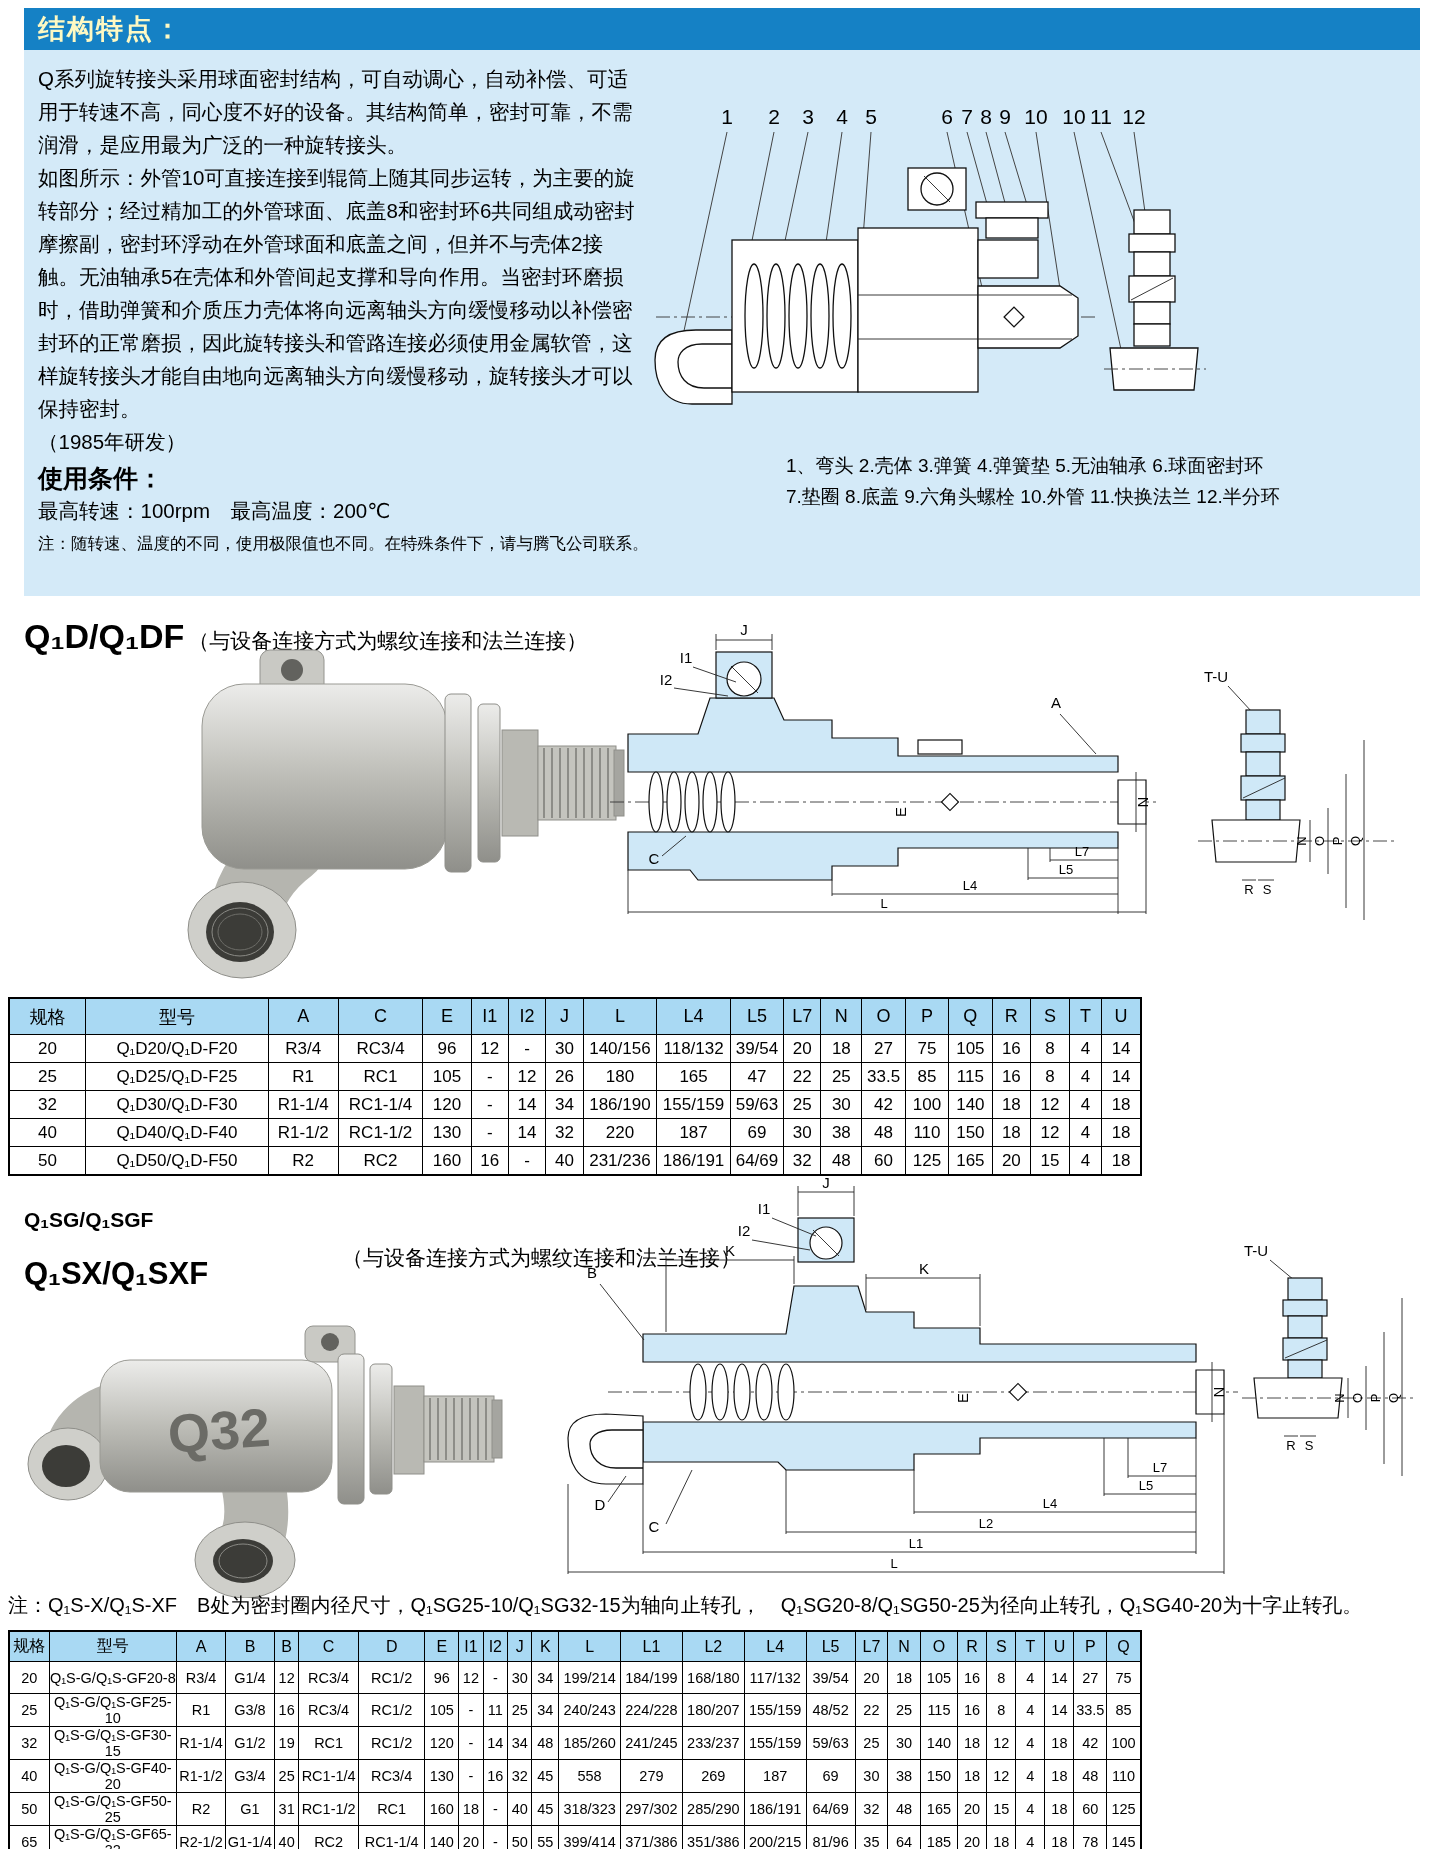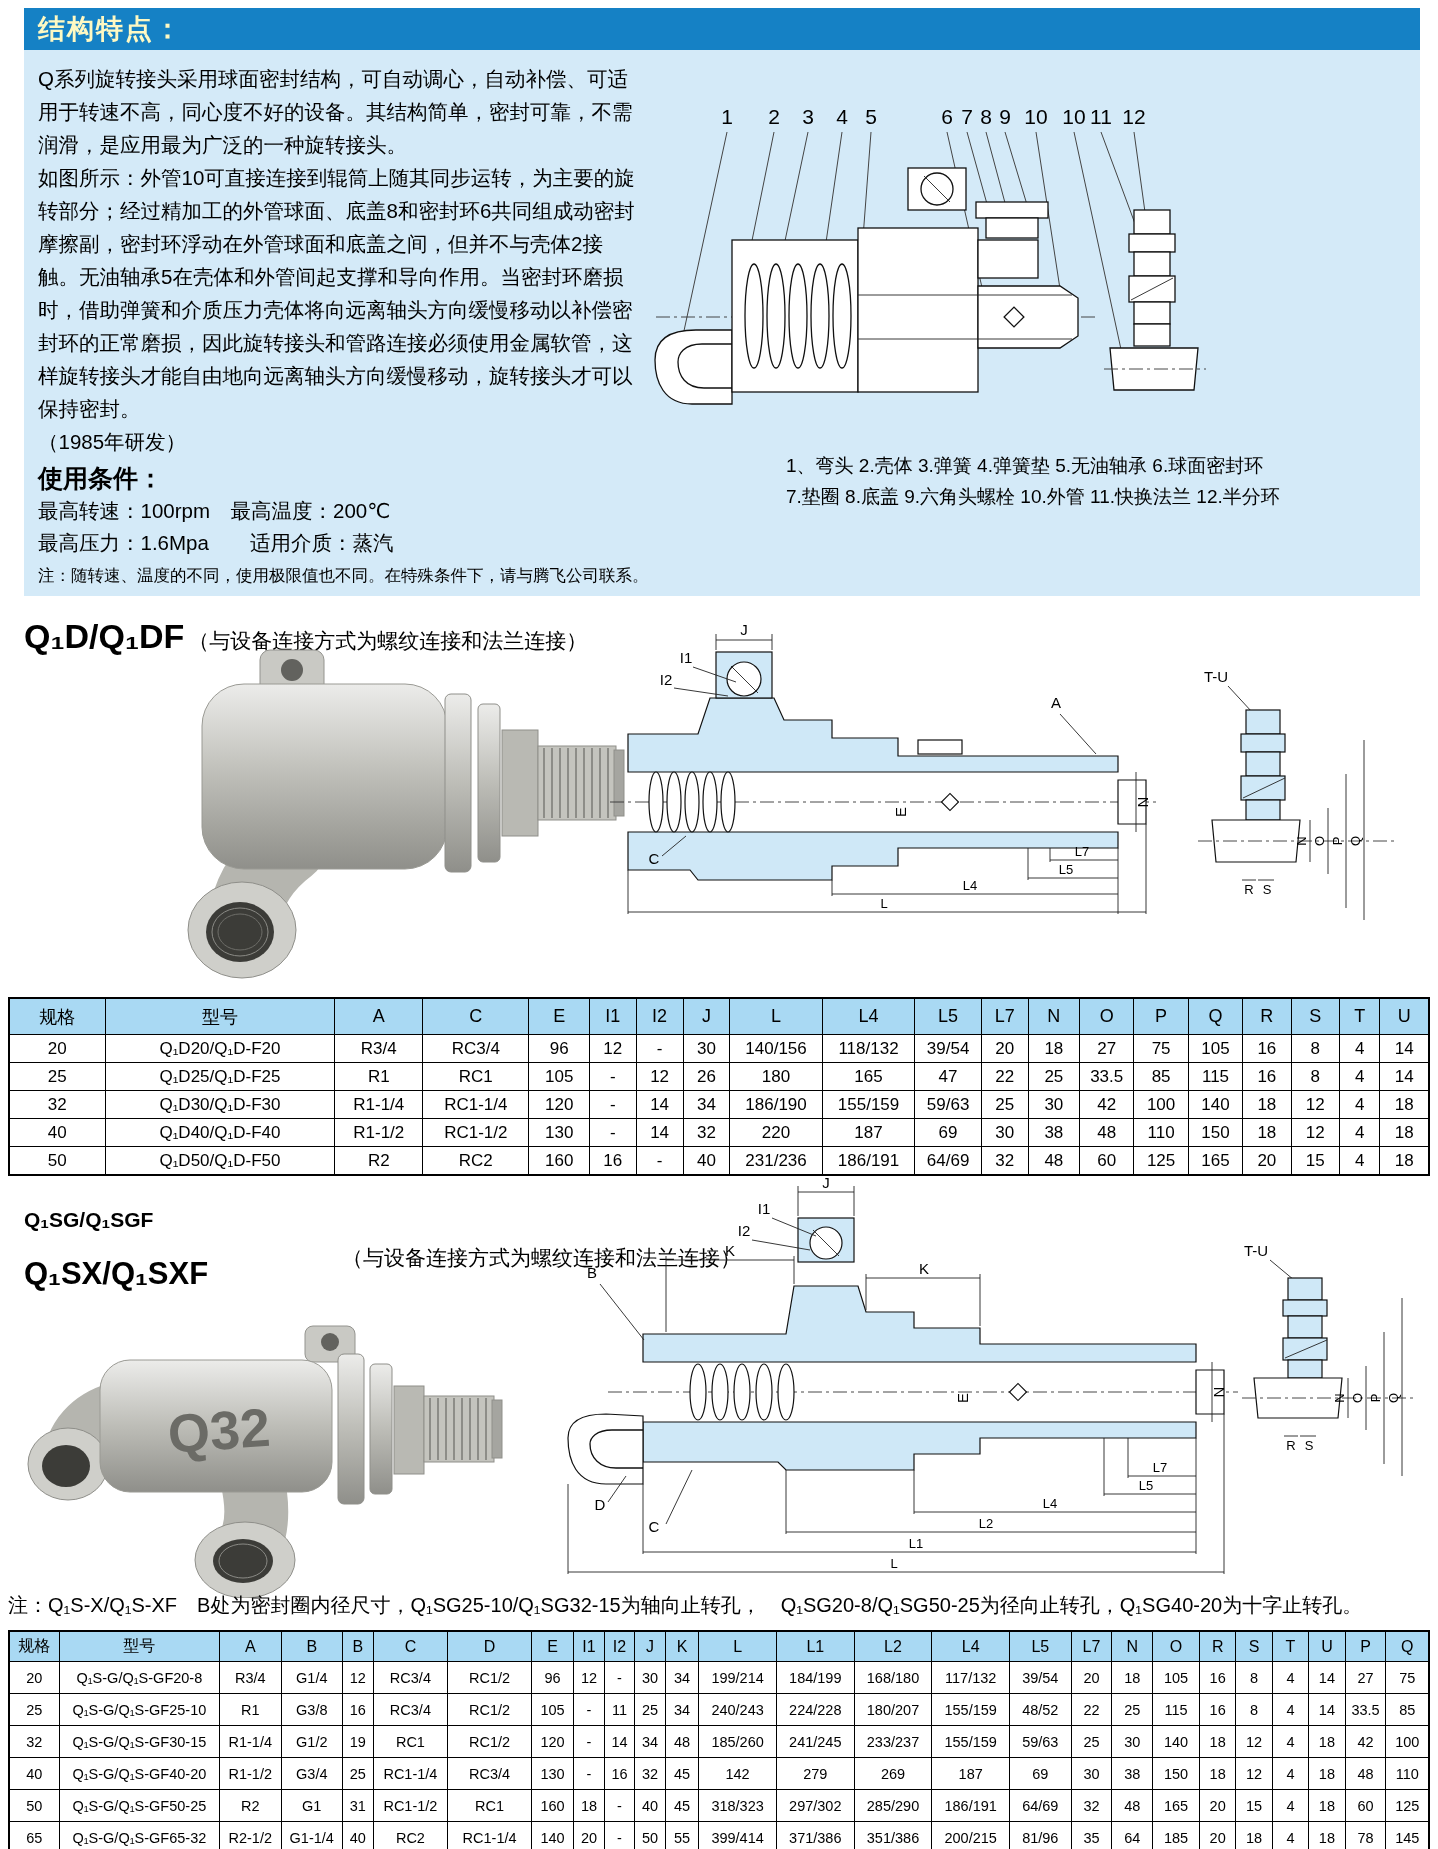--- a/index.html
+++ b/index.html
@@ -21,21 +21,21 @@
   .asm-svg{position:absolute;left:2px;top:42px;}
   .asm-caption{position:absolute;left:146px;top:400px;font-size:19px;line-height:31px;}
 
   .section1{position:relative;height:401px;border-radius:13px;}
   .sec-heading{position:absolute;left:24px;top:21px;white-space:nowrap;}
   .sec-title{font-size:34px;font-weight:bold;}
   .sec-sub{font-size:21px;margin-left:4px;}
   .photo1-svg{position:absolute;left:140px;top:46px;}
   .drawing1-svg{position:absolute;left:598px;top:26px;}
 
-  .spec-table{border-collapse:collapse;table-layout:fixed;margin:0 8px;width:1422px;
+  .spec-table{border-collapse:collapse;table-layout:fixed;margin:0 8px;width:1134px;
     text-align:center;border:2px solid #000;}
   .spec-table th{background:#a9d9f3;border:1px solid #000;font-weight:normal;padding:0;}
   .spec-table td{border:1px solid #000;background:#fff;padding:0;overflow:hidden;}
   .t1{font-size:17px;}
   .t1 th{height:35px;font-size:18px;}
   .t1 td{height:27px;}
   .t2{font-size:14.5px;}
   .t2 th{height:29px;font-size:16px;}
   .t2 td{height:31px;}
 
@@ -88,21 +88,20 @@
     <span>结构特点：</span>
   </div>
 
   <div class="intro-panel">
     <div class="intro-text">
       <p>Q系列旋转接头采用球面密封结构，可自动调心，自动补偿、可适用于转速不高，同心度不好的设备。其结构简单，密封可靠，不需润滑，是应用最为广泛的一种旋转接头。</p>
       <p>如图所示：外管10可直接连接到辊筒上随其同步运转，为主要的旋转部分；经过精加工的外管球面、底盖8和密封环6共同组成动密封摩擦副，密封环浮动在外管球面和底盖之间，但并不与壳体2接触。无油轴承5在壳体和外管间起支撑和导向作用。当密封环磨损时，借助弹簧和介质压力壳体将向远离轴头方向缓慢移动以补偿密封环的正常磨损，因此旋转接头和管路连接必须使用金属软管，这样旋转接头才能自由地向远离轴头方向缓慢移动，旋转接头才可以保持密封。</p>
       <p>（1985年研发）</p>
       <div class="usage-title">使用条件：</div>
       <div class="usage-line">最高转速：100rpm　最高温度：200℃</div>
-      <div class="usage-line">最高压力：1.6Mpa　　适用介质：蒸汽</div>
       <div class="usage-note">注：随转速、温度的不同，使用极限值也不同。在特殊条件下，请与腾飞公司联系。</div>
     </div>
 
     <div class="assembly-col">
       <svg class="asm-svg" width="780" height="345" viewBox="0 0 780 345">
 
         <g>
           <line class="ldr" x1="85" y1="40" x2="32" y2="285"></line>
           <line class="ldr" x1="132" y1="40" x2="100" y2="198"></line>
           <line class="ldr" x1="166" y1="40" x2="136" y2="182"></line>
@@ -690,21 +689,21 @@
           <td>R1-1/2</td>
           <td>G3/4</td>
           <td>25</td>
           <td>RC1-1/4</td>
           <td>RC3/4</td>
           <td>130</td>
           <td>-</td>
           <td>16</td>
           <td>32</td>
           <td>45</td>
-          <td>142</td>
+          <td>558</td>
           <td>279</td>
           <td>269</td>
           <td>187</td>
           <td>69</td>
           <td>30</td>
           <td>38</td>
           <td>150</td>
           <td>18</td>
           <td>12</td>
           <td>4</td>

